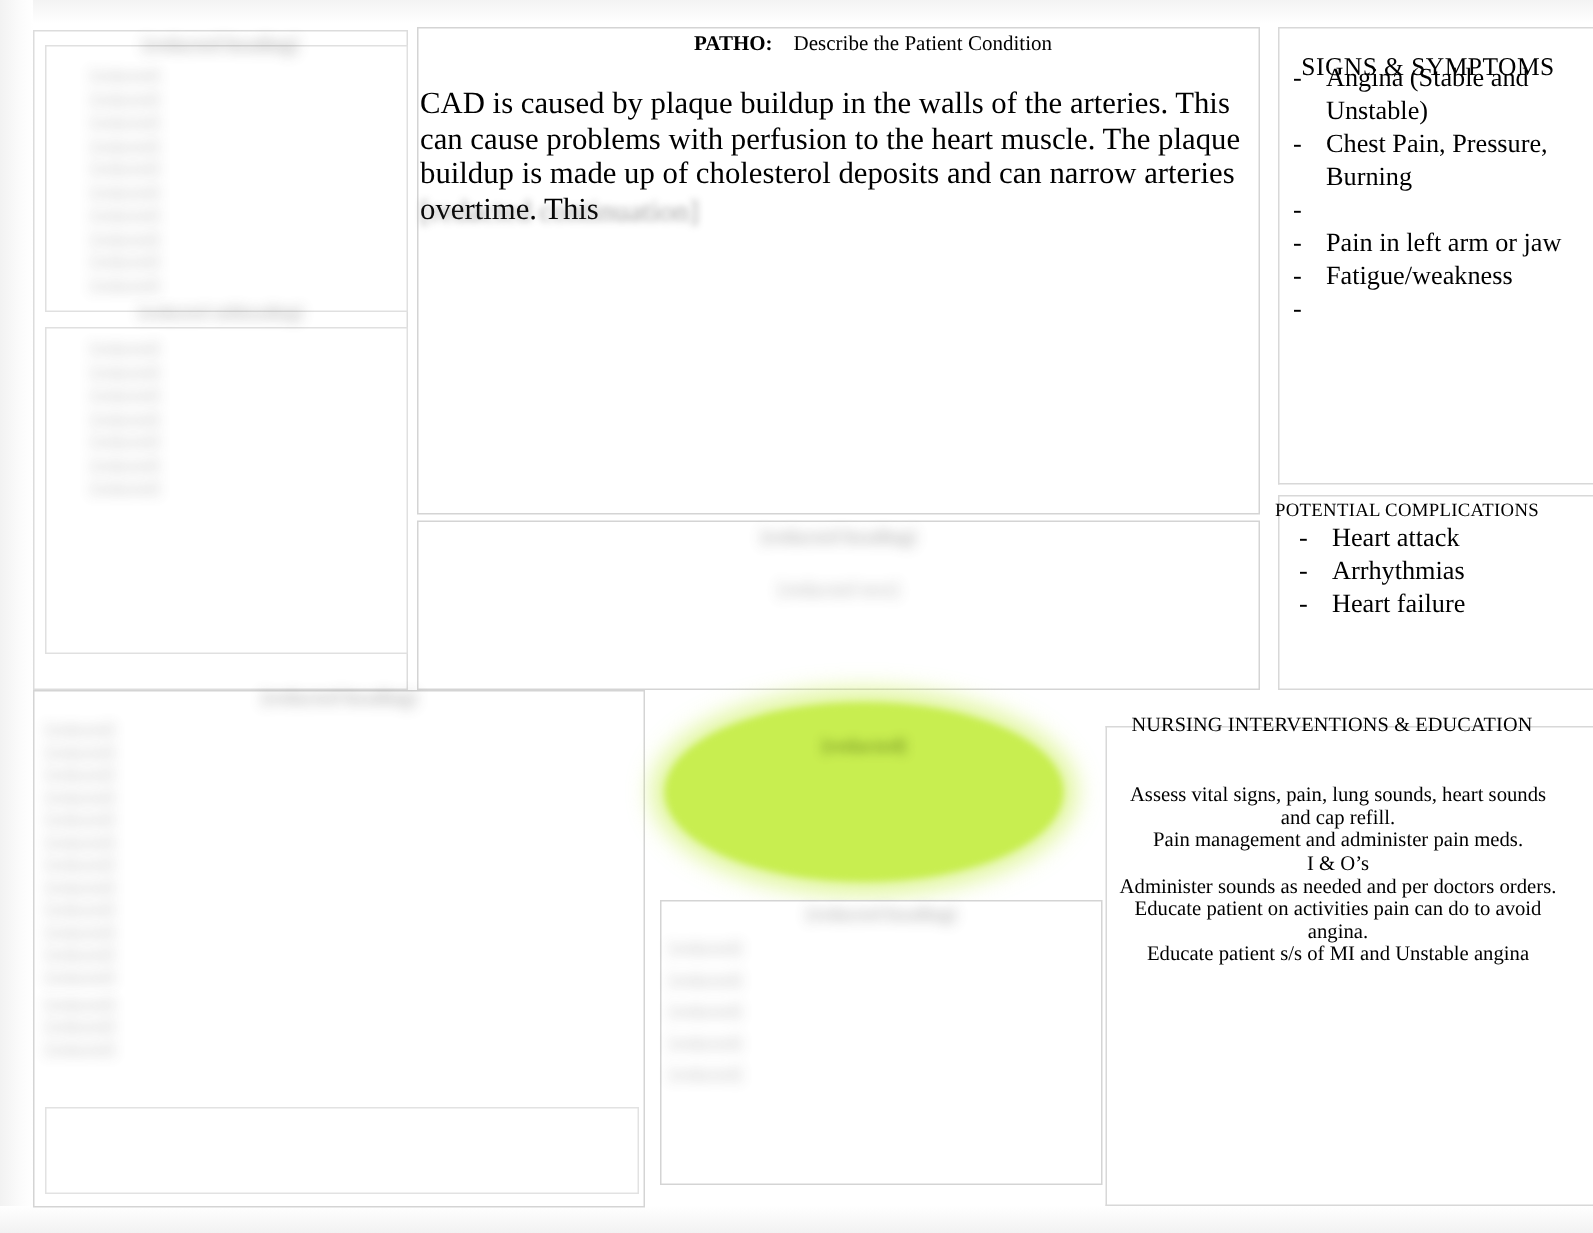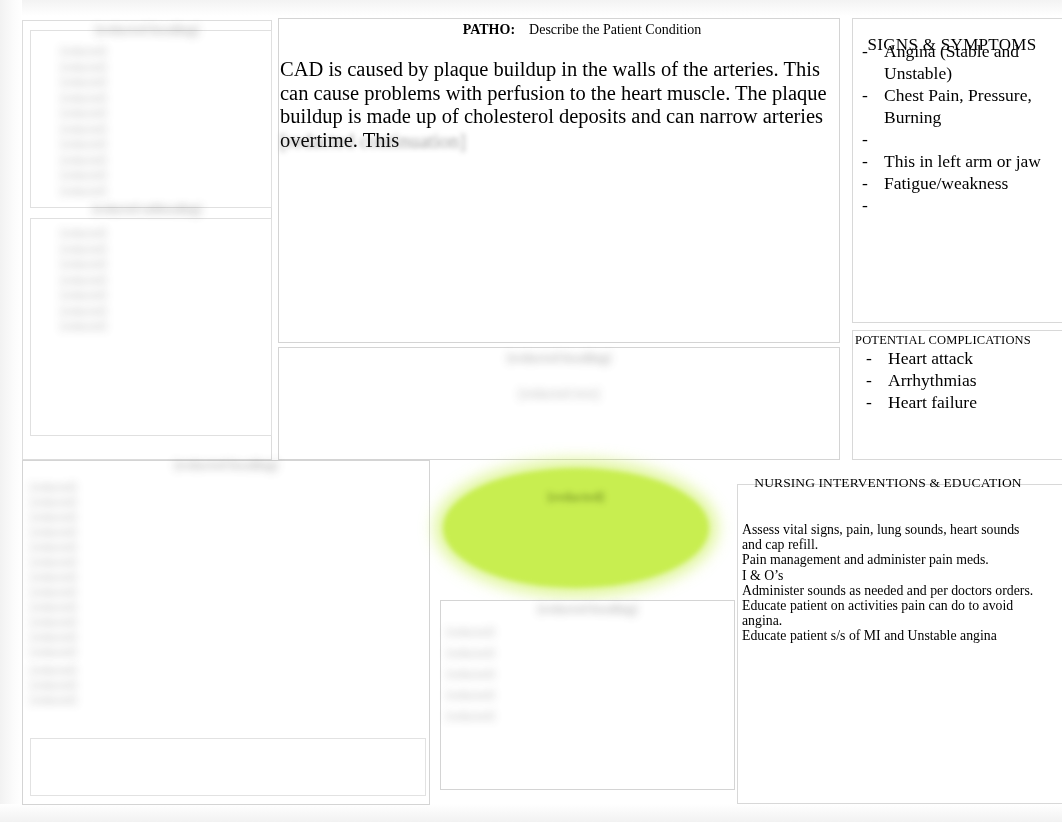--- a/index.html
+++ b/index.html
@@ -130,21 +130,21 @@
   
   #pc {
     left: 852px; top: 330px; width: 210px; height: 130px;
     border-left: 1px solid #d8d8d8;
     border-top: 1px solid #d8d8d8;
     border-bottom: 1px solid #d8d8d8;
     border-right: none;
   }
   #pc-head {
     position: absolute; left: 850px; top: 333px; width: 186px;
-    text-align: center; font-size: 12.5px; letter-spacing: .2px;
+    font-size: 12.5px; letter-spacing: .2px;
   }
   #pc-list {
     position: absolute; left: 866px; top: 347px; width: 190px;
     font-size: 17.5px; line-height: 22px;
   }
 
   
   #bl-box {
     left: 22px; top: 460px; width: 408px; height: 345px;
   }
@@ -207,21 +207,21 @@
     border-right: none;
   }
   #ni-head {
     position: absolute; left: 742px; top: 475px; width: 292px;
     text-align: center; font-size: 13.5px; letter-spacing: .1px;
   }
   #ni-list {
     position: absolute; left: 742px; top: 522px; width: 300px;
     font-size: 13.8px; line-height: 15.2px;
   }
-  #ni-list p { margin: 0 0 0 0; }
+  #ni-list p { margin: 0 0 0 0; text-align: center; }
 
   
   #edge-l {
     position: absolute; left: 0; top: 0; width: 22px; height: 822px;
     background: linear-gradient(90deg,#f2f2f2 0%, #fbfbfb 60%, #ffffff 100%);
   }
   #edge-t {
     position: absolute; left: 0; top: 0; width: 1062px; height: 16px;
     background: linear-gradient(180deg,#f3f3f3 0%, #ffffff 100%);
   }
@@ -291,21 +291,21 @@
     </div>
     <div class="dash-item">
       <span class="dash">-</span>
       <span class="txt">Chest Pain, Pressure, Burning</span>
     </div>
     <div class="dash-item">
       <span class="dash">-</span>
     </div>
     <div class="dash-item">
       <span class="dash">-</span>
-      <span class="txt">This in left arm or jaw</span>
+      <span class="txt">Pain in left arm or jaw</span>
     </div>
     <div class="dash-item">
       <span class="dash">-</span>
       <span class="txt">Fatigue/weakness</span>
     </div>
     <div class="dash-item">
       <span class="dash">-</span>
     </div>
   </div>
 

